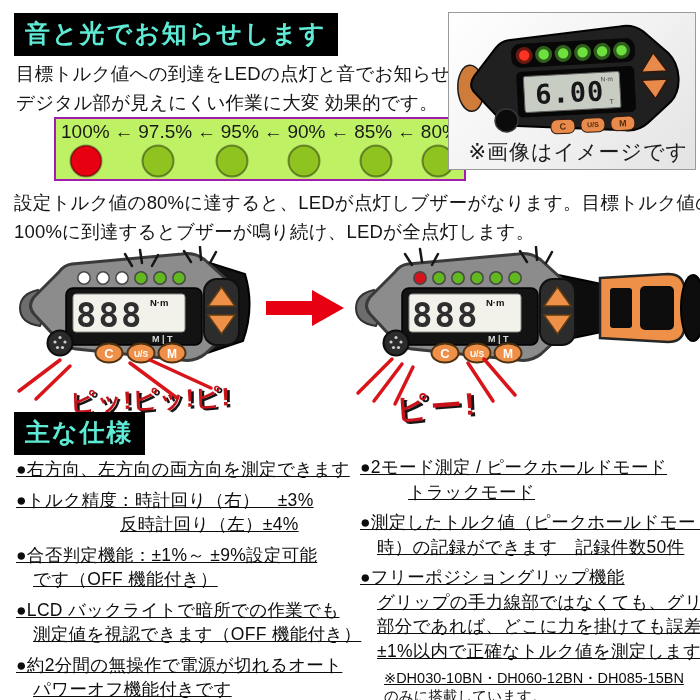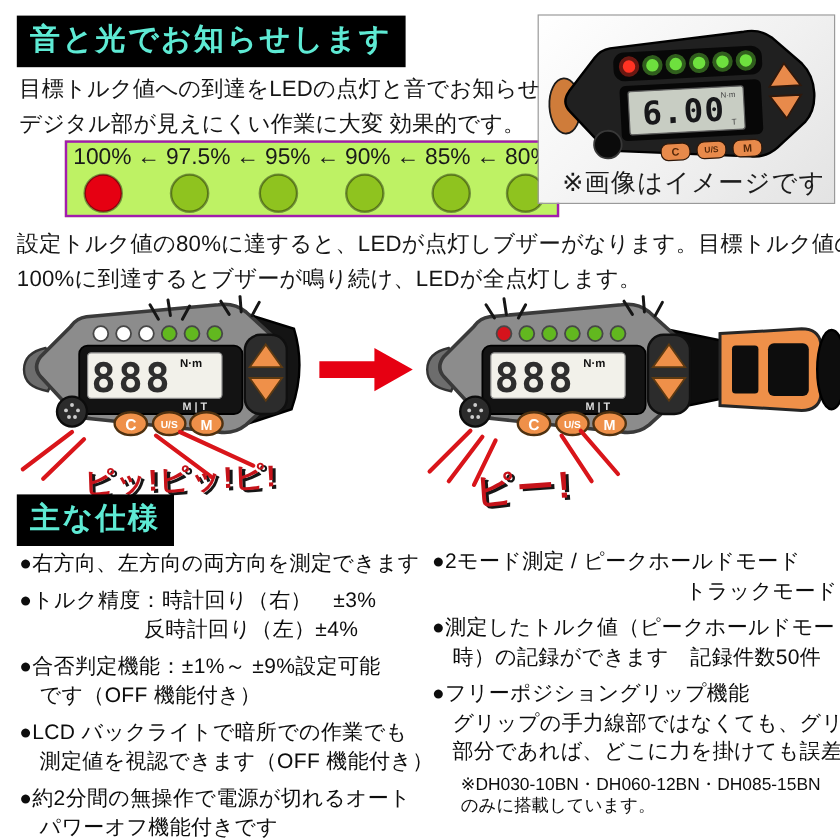--- a/index.html
+++ b/index.html
@@ -19,25 +19,25 @@
     border:1px solid #9a9a9a;box-sizing:border-box;
     background:linear-gradient(135deg,#ffffff 0%,#f1f1f1 55%,#e3e3e3 100%);}
   .photo-caption{position:absolute;right:7px;bottom:3px;font-size:21px;color:#1c1c1c;
     letter-spacing:1px;white-space:nowrap;}
   .sound{position:absolute;font-weight:bold;color:#c6131a;
     text-shadow:2.5px 2px 0 #161616;white-space:nowrap;}
   .sound-left{left:70px;top:383px;font-size:25px;letter-spacing:1px;transform:rotate(-2deg);}
   .sound-right{left:396px;top:386px;font-size:31px;letter-spacing:3px;transform:rotate(-4deg);}
   .col{position:absolute;font-size:17.5px;line-height:24.5px;color:#0d0d0d;
     letter-spacing:0.3px;white-space:nowrap;}
-  .sl{white-space:nowrap;}
+  .sl{white-space:nowrap;text-decoration:underline;}
   .g{margin-top:6px;}
   .ind{margin-left:17px;}
   .ind-big{margin-left:104px;}
-  .ind-mid{margin-left:72px;text-align:right;}
+  .ind-mid{margin-left:48px;}
   .small{font-size:14.5px;line-height:18px;letter-spacing:0;margin-left:24px;}
   svg text{font-family:"Liberation Sans","DejaVu Sans",sans-serif;}
   svg text.seg{font-family:"DejaVu Sans Mono",monospace;}
 </style>
 </head>
 <body>
 
 <div id="canvas">
 
   <div class="hbox" style="left:14px;top:13px;">音と光でお知らせします</div>
@@ -242,17 +242,18 @@
   </div>
 
   <div class="col" style="left:360px;top:455px;width:338px;">
     <div class="sl">●2モード測定 / ピークホールドモード</div>
     <div class="sl ind-mid">トラックモード</div>
     <div class="sl g">●測定したトルク値（ピークホールドモード</div>
     <div class="sl ind">時）の記録ができます　記録件数50件</div>
     <div class="sl g">●フリーポジショングリップ機能</div>
     <div class="sl ind">グリップの手力線部ではなくても、グリップ</div>
     <div class="sl ind">部分であれば、どこに力を掛けても誤差</div>
+    <div class="sl ind">±1%以内で正確なトルク値を測定します</div>
     <div class="sl small g">※DH030-10BN・DH060-12BN・DH085-15BN</div>
     <div class="sl small ind">のみに搭載しています。</div>
   </div>
 
 </div>
 
 </body></html>

